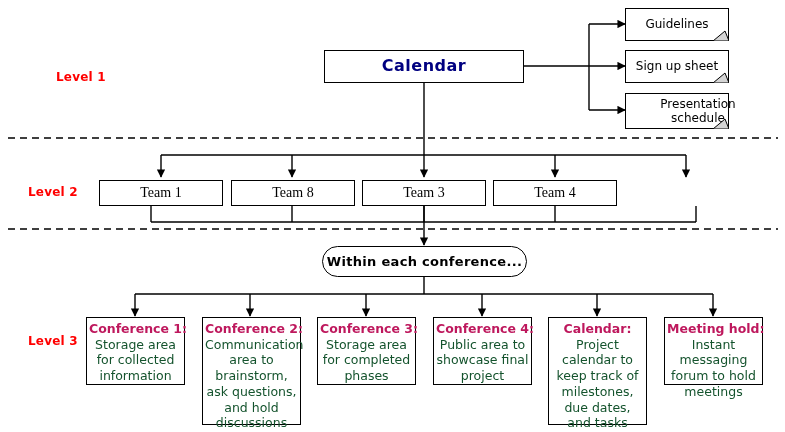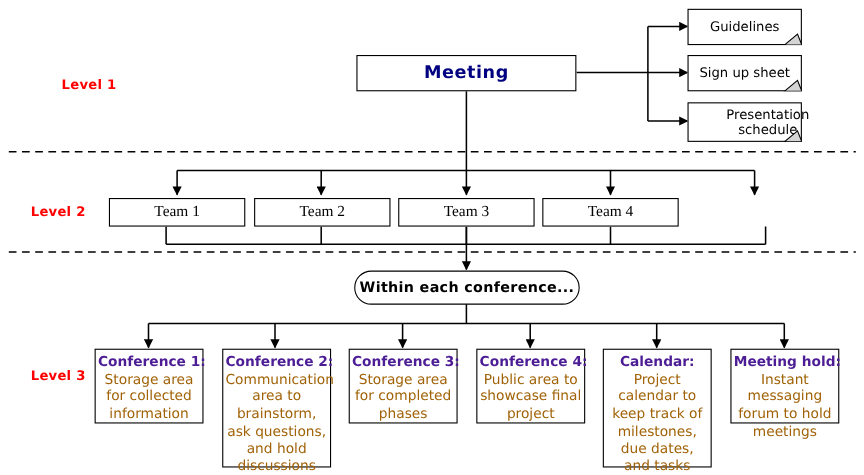--- a/index.html
+++ b/index.html
@@ -104,29 +104,29 @@
     position: absolute;
     box-sizing: border-box;
     border: 1px solid #000000;
     background: #ffffff;
     text-align: center;
     padding: 3px 2px 2px 2px;
     overflow: visible;
   }
   .card-title {
     display: block;
-    color: #4c1d95;
+    color: #be185d;
     font-weight: bold;
     font-size: 12.5px;
     line-height: 1.25;
     white-space: nowrap;
   }
   .card-body {
     display: block;
-    color: #a16207;
+    color: #14532d;
     font-size: 12.5px;
     line-height: 1.26;
   }
 </style>
 </head>
 <body>
 
 <div id="canvas">
 
   <svg id="svg-layer" viewBox="0 0 785 432" xmlns="http://www.w3.org/2000/svg">
@@ -177,21 +177,21 @@
       <line x1="597" y1="294" x2="597" y2="316" stroke="#000000" stroke-width="1.4" marker-end="url(#arrow)"></line>
       <line x1="713" y1="294" x2="713" y2="316" stroke="#000000" stroke-width="1.4" marker-end="url(#arrow)"></line>
     </g>
   </svg>
 
   <div class="level-label" style="left:28px; top:70px;margin-left:28px;">Level 1</div>
   <div class="level-label" style="left:28px; top:185px;">Level 2</div>
   <div class="level-label" style="left:28px; top:334px;">Level 3</div>
 
   <div class="node" style="left:324px; top:50px; width:200px; height:33px;">
-    <span class="node-title">Meeting</span>
+    <span class="node-title">Calendar</span>
   </div>
 
   <div class="doc" style="left:625px; top:8px; width:104px; height:33px;text-align:center;">
     <span>Guidelines</span>
     <svg class="curl" viewBox="0 0 18 12">
       <path d="M2 12 L14 2 L18 12 Z" fill="#d4d4d4" stroke="#000000" stroke-width="1"></path>
     </svg>
   </div>
 
   <div class="doc" style="left:625px; top:50px; width:104px; height:33px;">
@@ -205,21 +205,21 @@
     <span>Presentation schedule</span>
     <svg class="curl" viewBox="0 0 18 12">
       <path d="M2 12 L14 2 L18 12 Z" fill="#d4d4d4" stroke="#000000" stroke-width="1"></path>
     </svg>
   </div>
 
   <div class="node" style="left:99px; top:180px; width:124px; height:26px;">
     <span class="team-label">Team 1</span>
   </div>
   <div class="node" style="left:231px; top:180px; width:124px; height:26px;">
-    <span class="team-label">Team 2</span>
+    <span class="team-label">Team 8</span>
   </div>
   <div class="node" style="left:362px; top:180px; width:124px; height:26px;">
     <span class="team-label">Team 3</span>
   </div>
   <div class="node" style="left:493px; top:180px; width:124px; height:26px;">
     <span class="team-label">Team 4</span>
   </div>
 
   <div class="stadium" style="left:322px; top:246px; width:205px; height:31px;">
     <span>Within each conference...</span>

